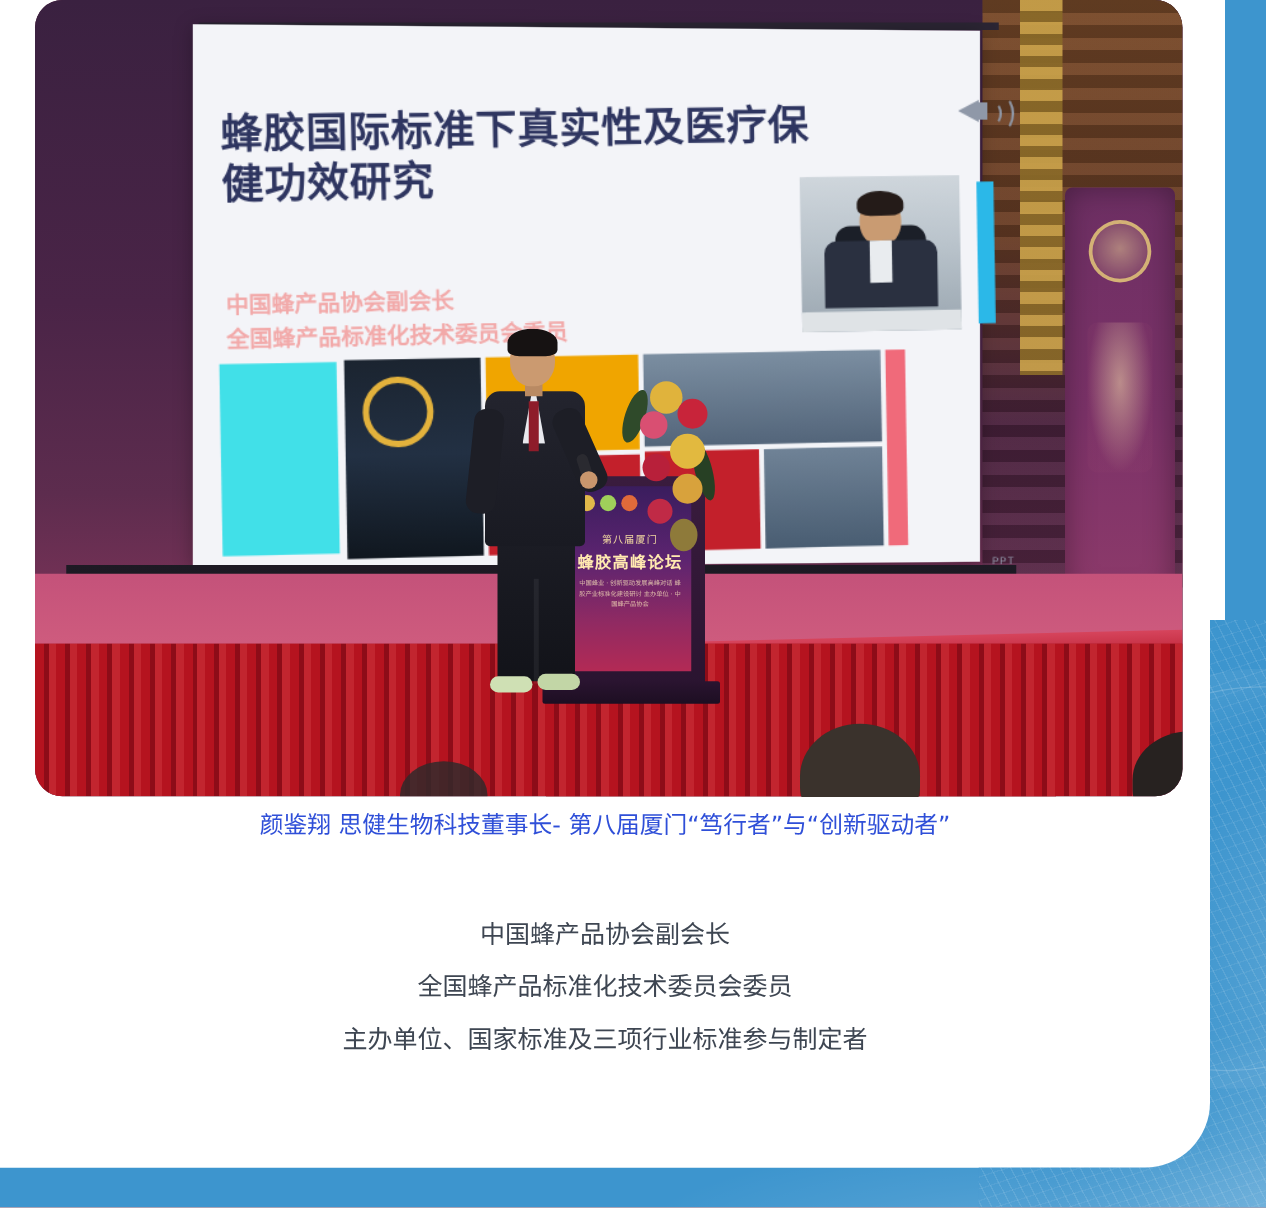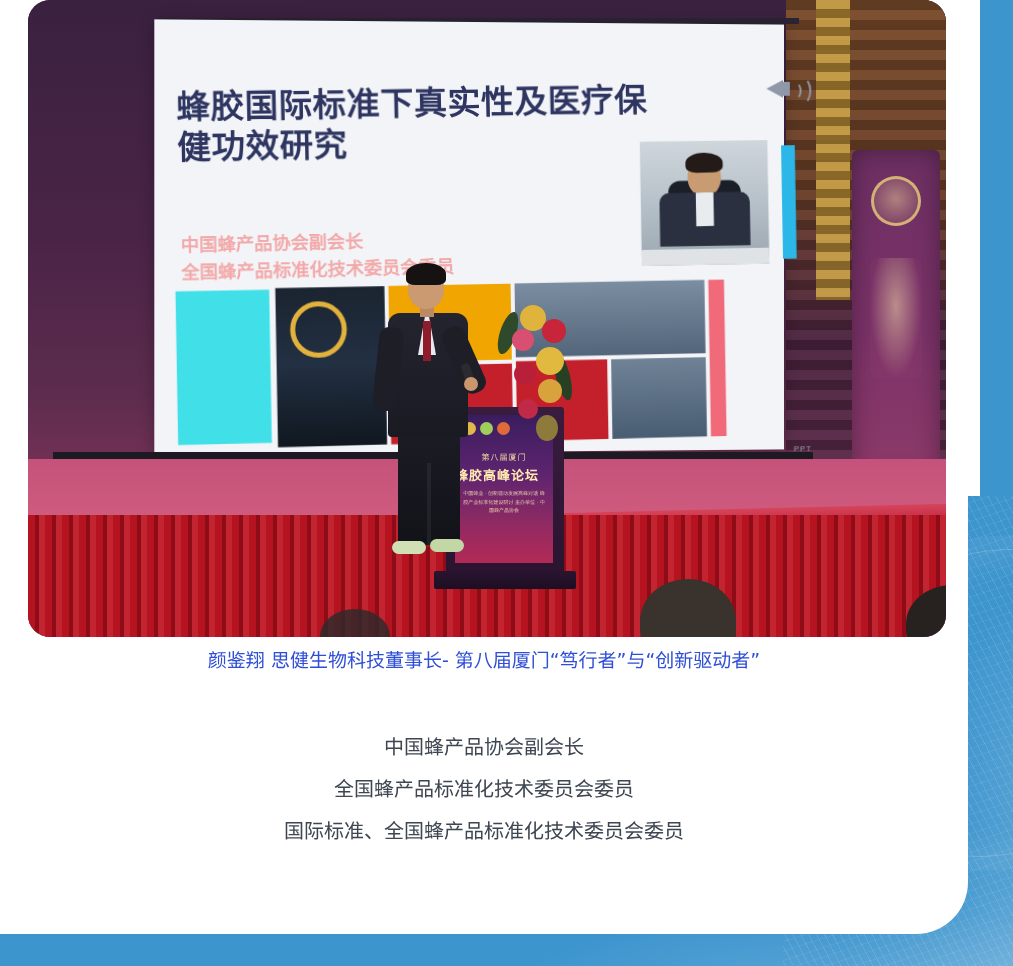--- a/index.html
+++ b/index.html
@@ -426,21 +426,21 @@
     width: 100%;
     height: 26px;
     background: linear-gradient(180deg, #d6445c 0%, #b51b2c 100%);
     transform: skewY(-1.4deg);
   }
 
   
   .podium {
     position: absolute;
     left: 418px;
-    bottom: 62px;
+    bottom: 88px;
     width: 118px;
     height: 168px;
     background: linear-gradient(180deg, #3a1c3e 0%, #2a1430 100%);
     border-radius: 3px;
   }
   .podium-banner {
     position: absolute;
     left: 9px;
     top: 8px;
     width: 98px;
@@ -458,21 +458,21 @@
   }
   .podium-banner .logos i:nth-child(2) { background: #9fcf5a; }
   .podium-banner .logos i:nth-child(3) { background: #e06a3a; }
   .pb-line1 {
     position: absolute; left: 0; right: 0; top: 36px;
     text-align: center; color: #f0d7a0; font-size: 8px; letter-spacing: 1px;
     font-family: "DejaVu Sans", sans-serif;
   }
   .pb-line2 {
     position: absolute; left: 0; right: 0; top: 50px;
-    text-align: left; color: #ffe9b0; font-size: 13px; font-weight: bold;
+    text-align: center; color: #ffe9b0; font-size: 13px; font-weight: bold;
     letter-spacing: 1px;
     font-family: "DejaVu Sans", sans-serif;
   }
   .pb-small {
     position: absolute; left: 8px; right: 8px; top: 74px;
     color: rgba(255,235,190,0.72); font-size: 5px; line-height: 1.7;
     text-align: center;
     font-family: "DejaVu Sans", sans-serif;
   }
   .podium-base {
@@ -725,17 +725,17 @@
       <div class="aud aud-3"></div>
       <div class="aud aud-1"></div>
       <div class="aud aud-2"></div>
     </div>
 
     <div class="caption">颜鉴翔 思健生物科技董事长- 第八届厦门“笃行者”与“创新驱动者”</div>
 
     <div class="body-text">
       <p>中国蜂产品协会副会长</p>
       <p>全国蜂产品标准化技术委员会委员</p>
-      <p>国际标准、全国蜂产品标准化技术委员会委员</p>
+      <p>主办单位、国家标准及三项行业标准参与制定者</p>
     </div>
 
   </div>
 </div>
 
 </body></html>

